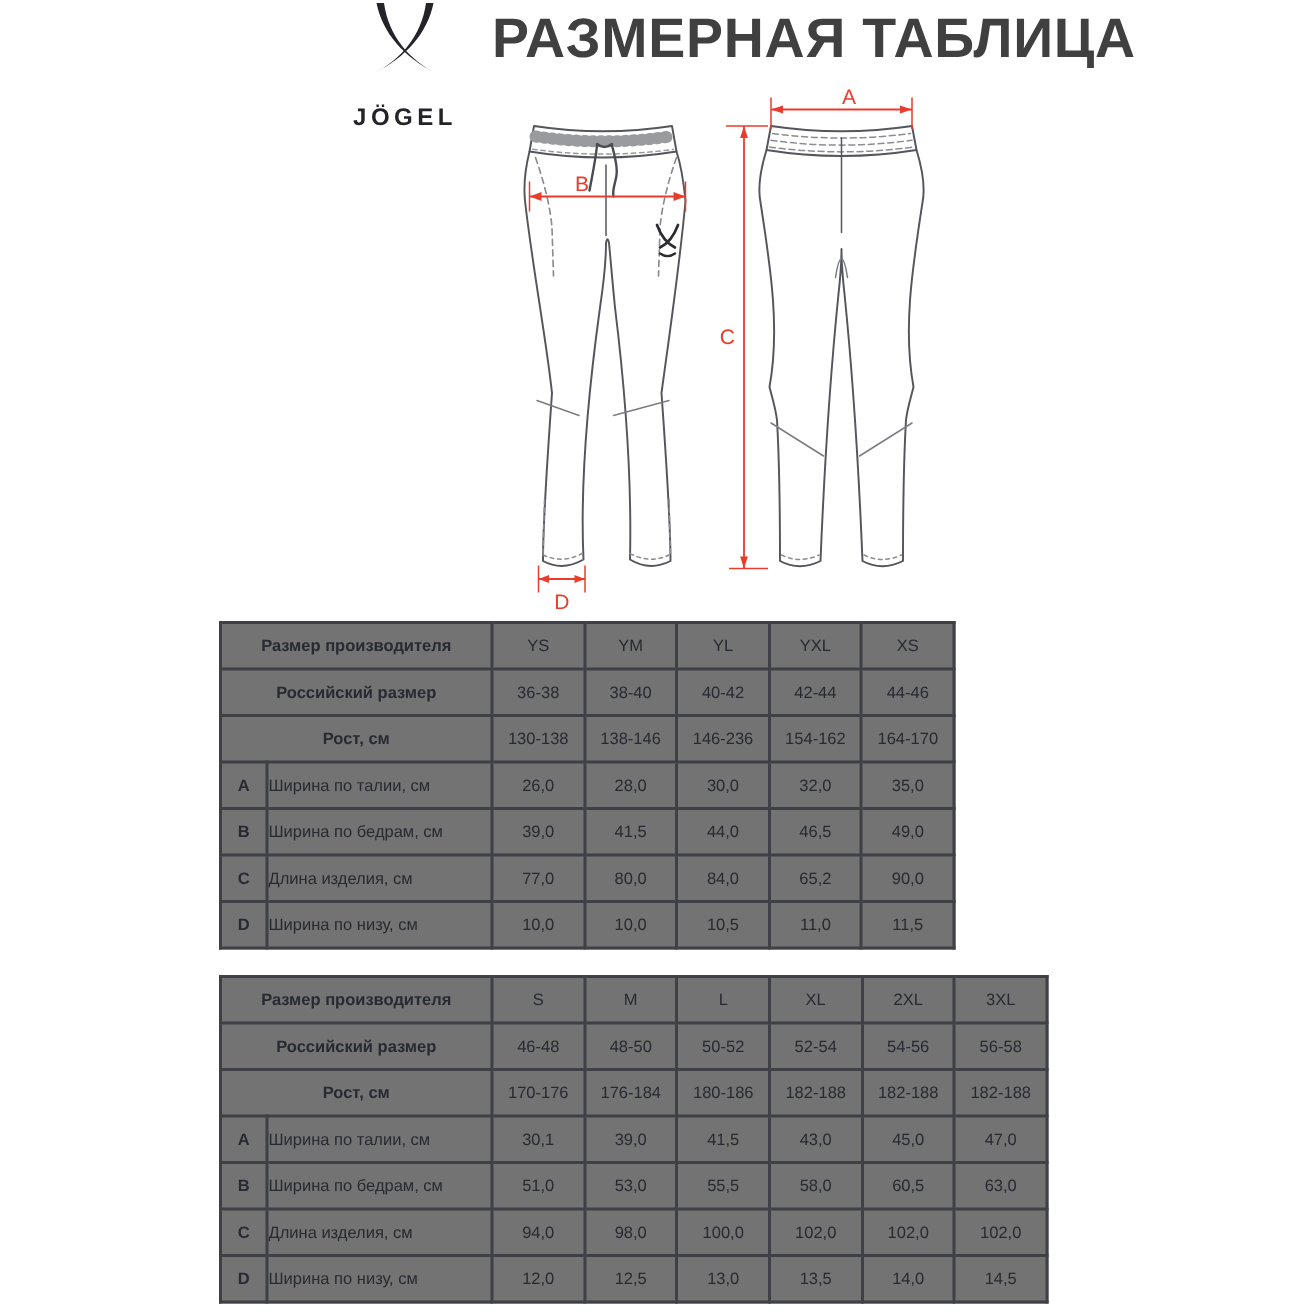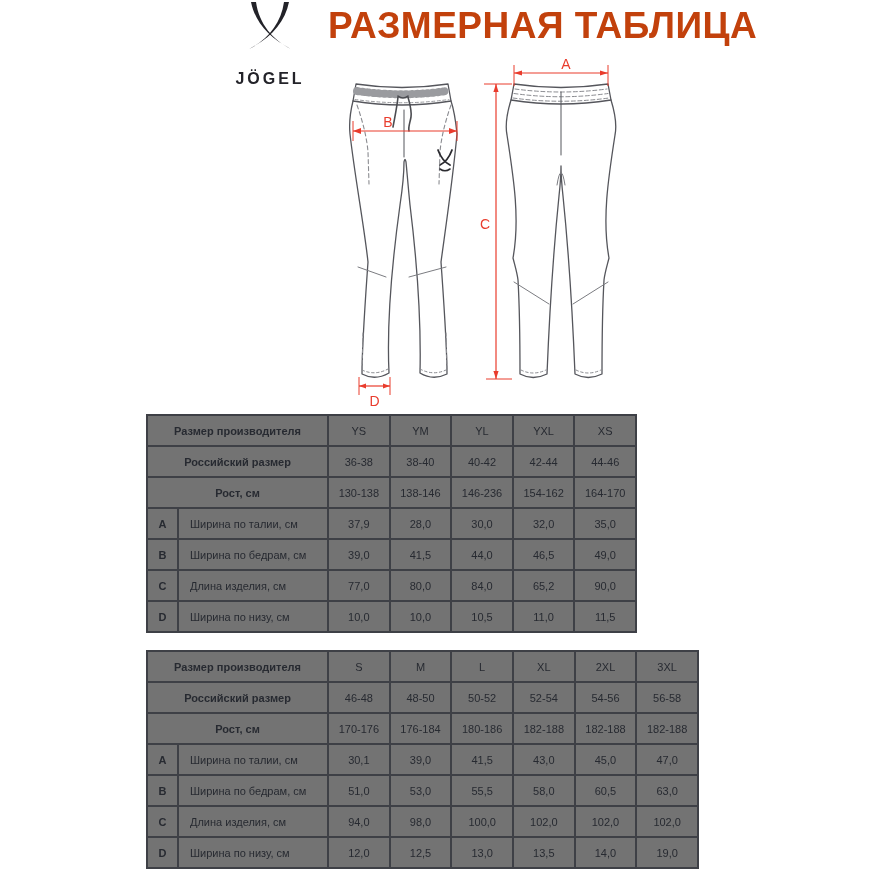--- a/index.html
+++ b/index.html
@@ -5,35 +5,35 @@
   html,body{margin:0;padding:0;}
   body{
     width:875px;height:875px;position:relative;background:#ffffff;
     font-family:"Liberation Sans","DejaVu Sans",sans-serif;overflow:hidden;
   }
   .brand{position:absolute;left:230px;top:2px;width:80px;text-align:center;}
   .brand svg{display:block;margin:0 auto;}
   .brand-word{margin-top:20px;font-size:16px;font-weight:700;letter-spacing:3px;color:#232329;}
   .page-title{
     position:absolute;left:328px;top:5px;font-size:37px;font-weight:700;
-    color:#c2410c;letter-spacing:0.5px;white-space:nowrap;
+    color:#404040;letter-spacing:0.5px;white-space:nowrap;
   }
   .drawing{position:absolute;left:310px;top:55px;}
 
   table.size-table{
     position:absolute;border-collapse:collapse;table-layout:fixed;
     font-size:11px;color:#272a31;background:#737373;
   }
   table.size-table td{
     border:2px solid #3e4046;text-align:center;vertical-align:middle;
     height:29px;padding:0 2px;overflow:hidden;white-space:nowrap;
   }
   table.size-table td.hl{font-weight:700;}
   table.size-table td.key{font-weight:700;}
-  table.size-table td.lbl{text-align:left;padding-left:11px;}
+  table.size-table td.lbl{text-align:left;padding-left:0;}
   #table-youth{left:146px;top:414px;width:491px;}
   #table-adult{left:146px;top:650px;width:553px;}
 </style>
 </head>
 <body>
 
 <div class="brand">
   <svg width="58" height="48" viewBox="0 0 58 48">
     <path d="M10,0 C14,20 28,36 50,47 C32,38 18,22 15,0 Z" fill="#232329"></path>
     <path d="M48,0 C44,20 30,36 8,47 C26,38 40,22 43,0 Z" fill="#232329"></path>
@@ -180,21 +180,21 @@
     <td class="hl" colspan="2">Рост, см</td>
     <td>130-138</td>
     <td>138-146</td>
     <td>146-236</td>
     <td>154-162</td>
     <td>164-170</td>
   </tr>
   <tr>
     <td class="key">A</td>
     <td class="lbl">Ширина по талии, см</td>
-    <td>37,9</td>
+    <td>26,0</td>
     <td>28,0</td>
     <td>30,0</td>
     <td>32,0</td>
     <td>35,0</td>
   </tr>
   <tr>
     <td class="key">B</td>
     <td class="lbl">Ширина по бедрам, см</td>
     <td>39,0</td>
     <td>41,5</td>
@@ -293,16 +293,16 @@
     <td>102,0</td>
   </tr>
   <tr>
     <td class="key">D</td>
     <td class="lbl">Ширина по низу, см</td>
     <td>12,0</td>
     <td>12,5</td>
     <td>13,0</td>
     <td>13,5</td>
     <td>14,0</td>
-    <td>19,0</td>
+    <td>14,5</td>
   </tr>
 </tbody>
   </table>
 
 </body></html>

